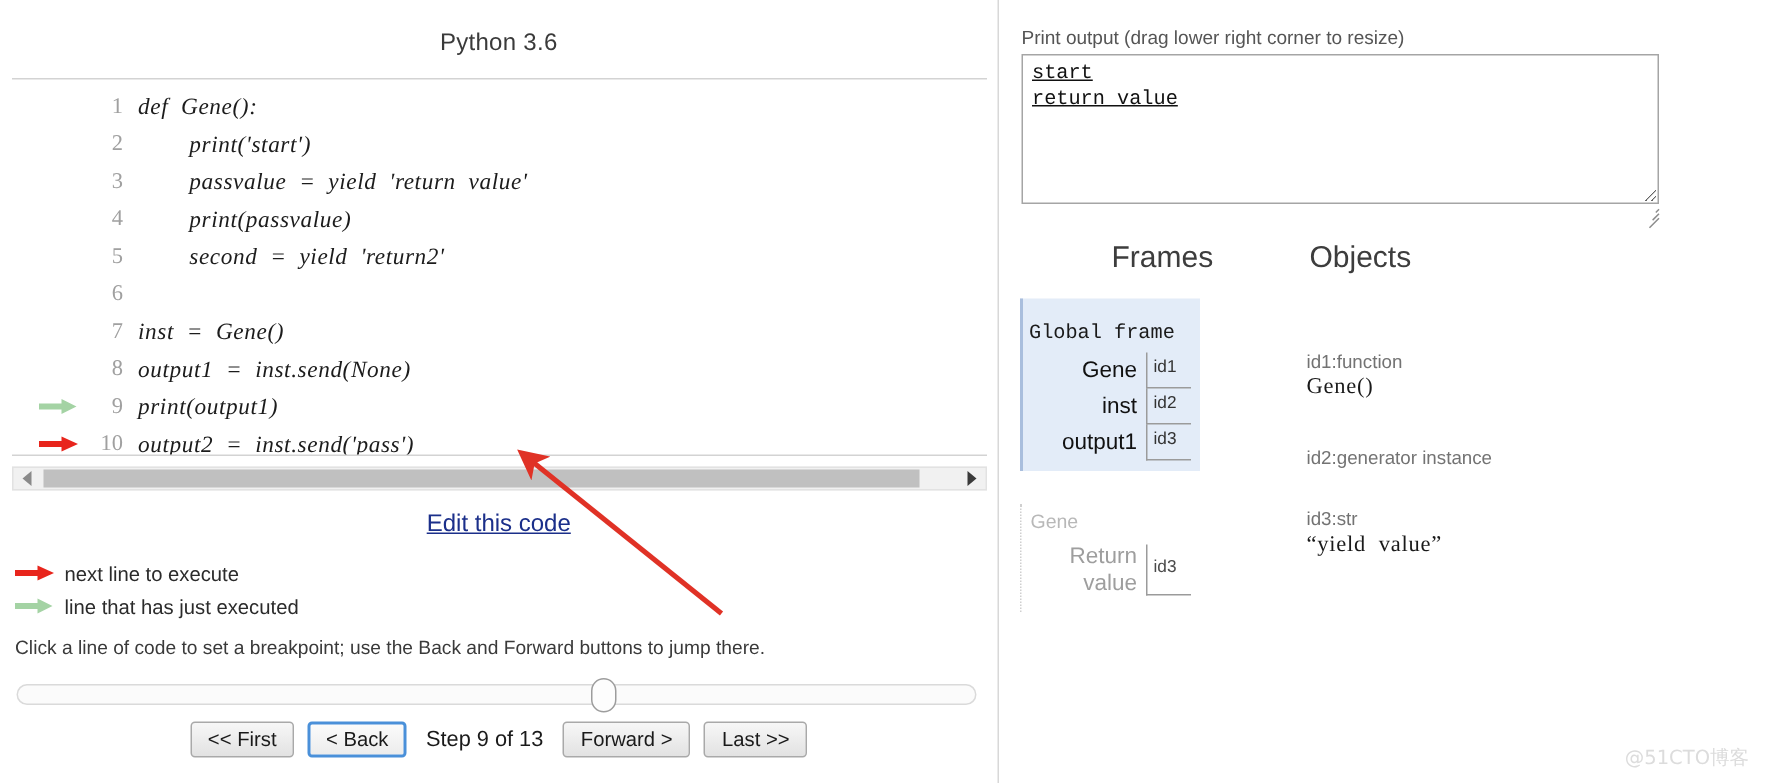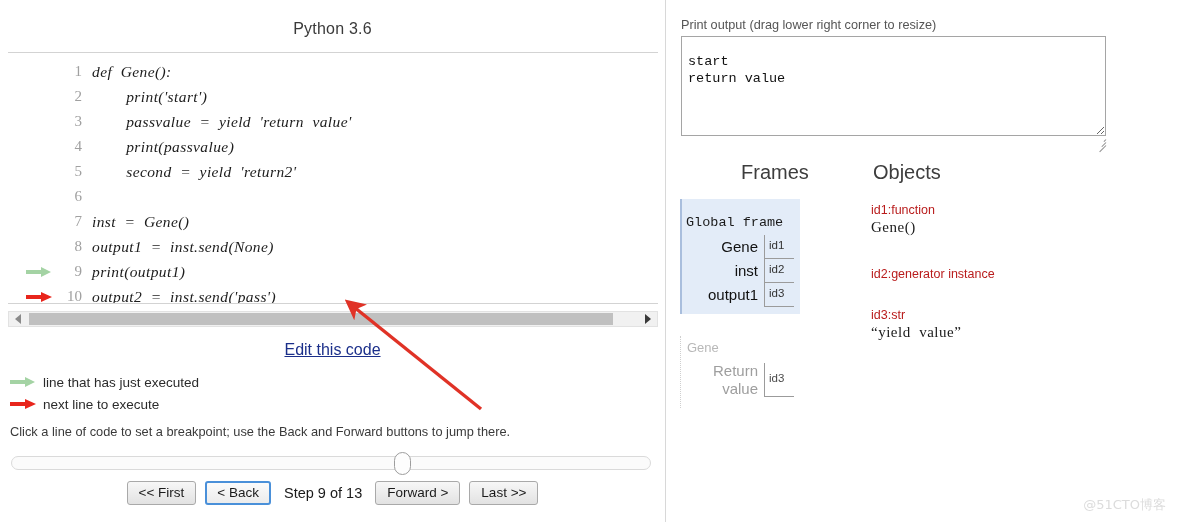--- a/index.html
+++ b/index.html
@@ -226,28 +226,29 @@
     font-size: 12.7px;
     color: #555;
   }
   .print-box {
     position: absolute;
     left: 15px; top: 36px;
     width: 425px; height: 100px;
     border: 1px solid #a5a5a5;
     background: #ffffff;
     box-sizing: border-box;
-    padding: 16px 6px;
+    padding: 4px 6px;
     font-family: "Liberation Mono", monospace;
     font-size: 13.5px;
     color: #111;
     line-height: 17px;
     white-space: pre;
     overflow: hidden;
     resize: both;
+    text-decoration: underline;
   }
   .resize-grip {
     position: absolute;
     left: 430px; top: 137px;
     width: 10px; height: 10px;
   }
   .resize-grip i {
     position: absolute;
     right: 0;
     height: 1px;
@@ -325,22 +326,23 @@
     color: #4a4a4a;
   }
 
   
   .obj {
     position: absolute;
     left: 205px;
   }
   .obj .obj-type {
     font-size: 12.5px;
-    color: #b91c1c;
+    color: #737373;
     line-height: 16px;
+    margin-top: 31px;
   }
   .obj .obj-val {
     font-family: "Liberation Serif", serif;
     font-size: 15px;
     color: #1a1a1a;
     line-height: 19px;
     letter-spacing: .5px;
     white-space: pre;
   }
   #obj1 { top: 202px; }
@@ -430,32 +432,32 @@
       <div class="thumb"></div>
       <span class="sb-arrow sb-right"></span>
     </div>
 
     <div class="edit-link">
       <span>Edit this code</span>
     </div>
 
     <div class="legend">
       <div class="legend-row">
+        <span class="arrow red">
+          <span class="shaft"></span>
+            <span class="head"></span>
+        </span>
+        <span>next line to execute</span>
+      </div>
+      <div class="legend-row">
         <span class="arrow green">
           <span class="shaft"></span>
             <span class="head"></span>
         </span>
         <span>line that has just executed</span>
-      </div>
-      <div class="legend-row">
-        <span class="arrow red">
-          <span class="shaft"></span>
-            <span class="head"></span>
-        </span>
-        <span>next line to execute</span>
       </div>
     </div>
 
     <div class="hint">Click a line of code to set a breakpoint; use the Back and Forward buttons to jump there.</div>
 
     <div class="slider-track"></div>
     <div class="slider-thumb"></div>
 
     <div class="ctrl-bar">
       <button class="btn">&lt;&lt; First</button>

